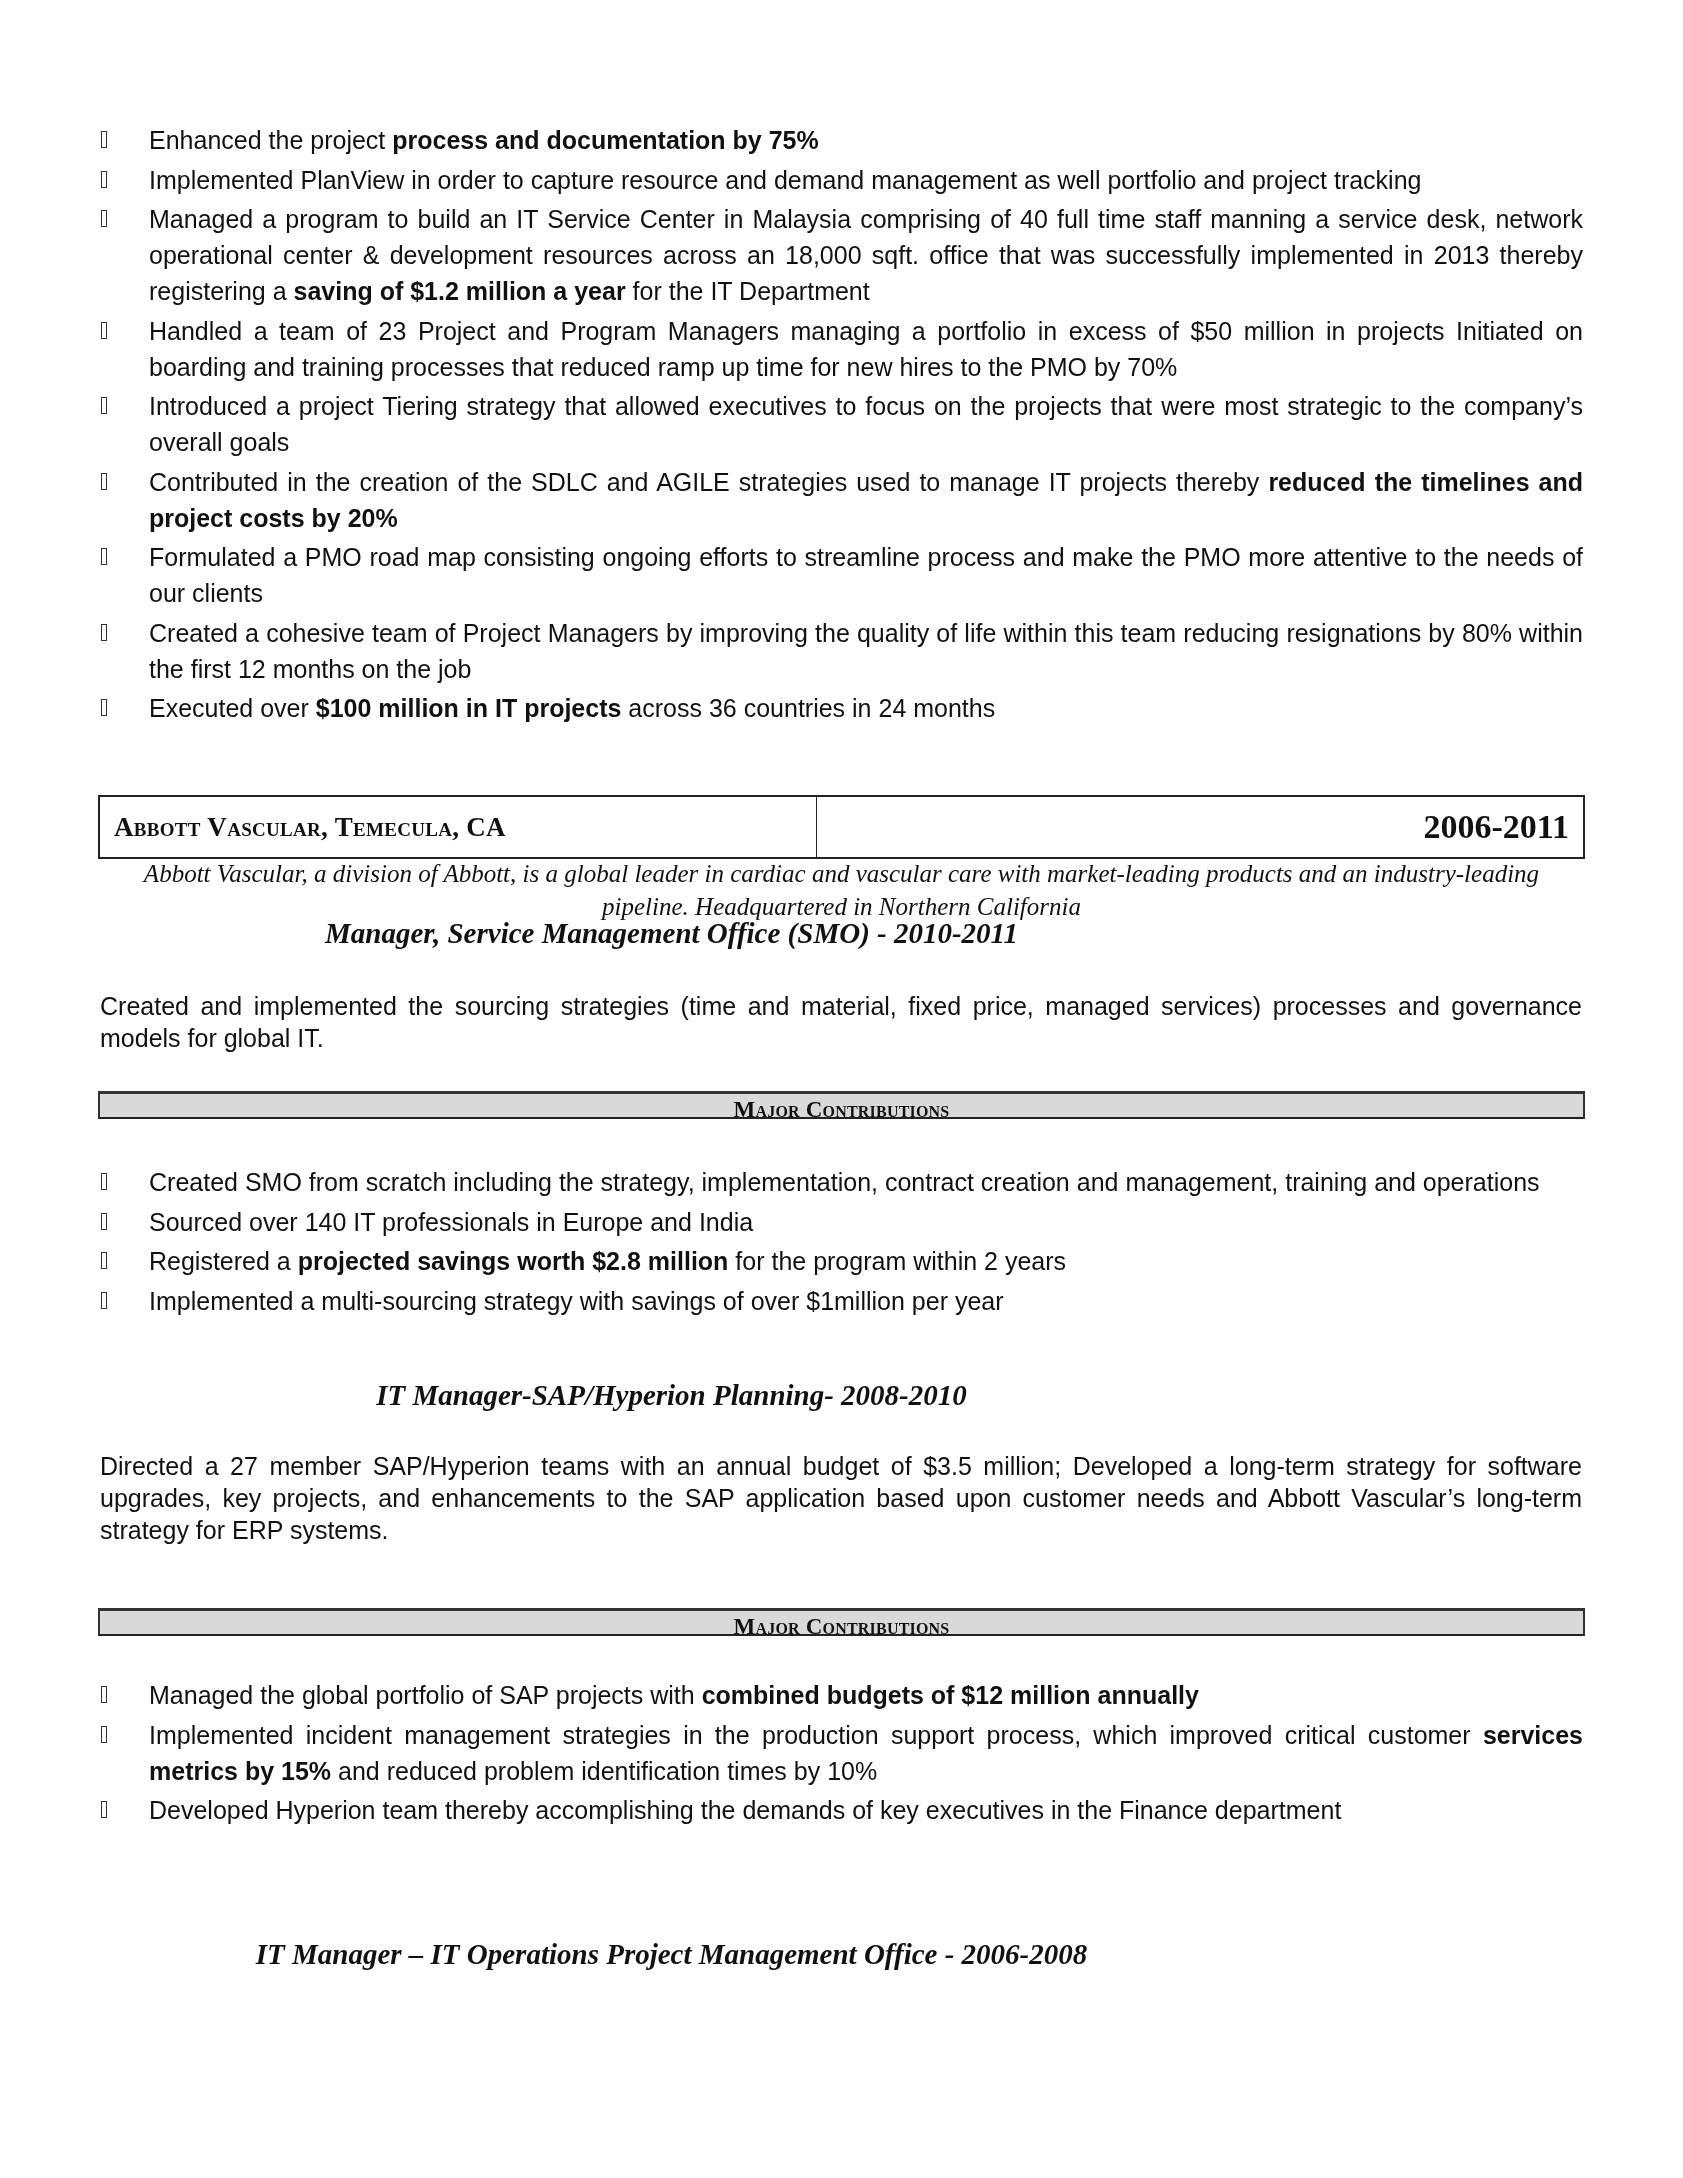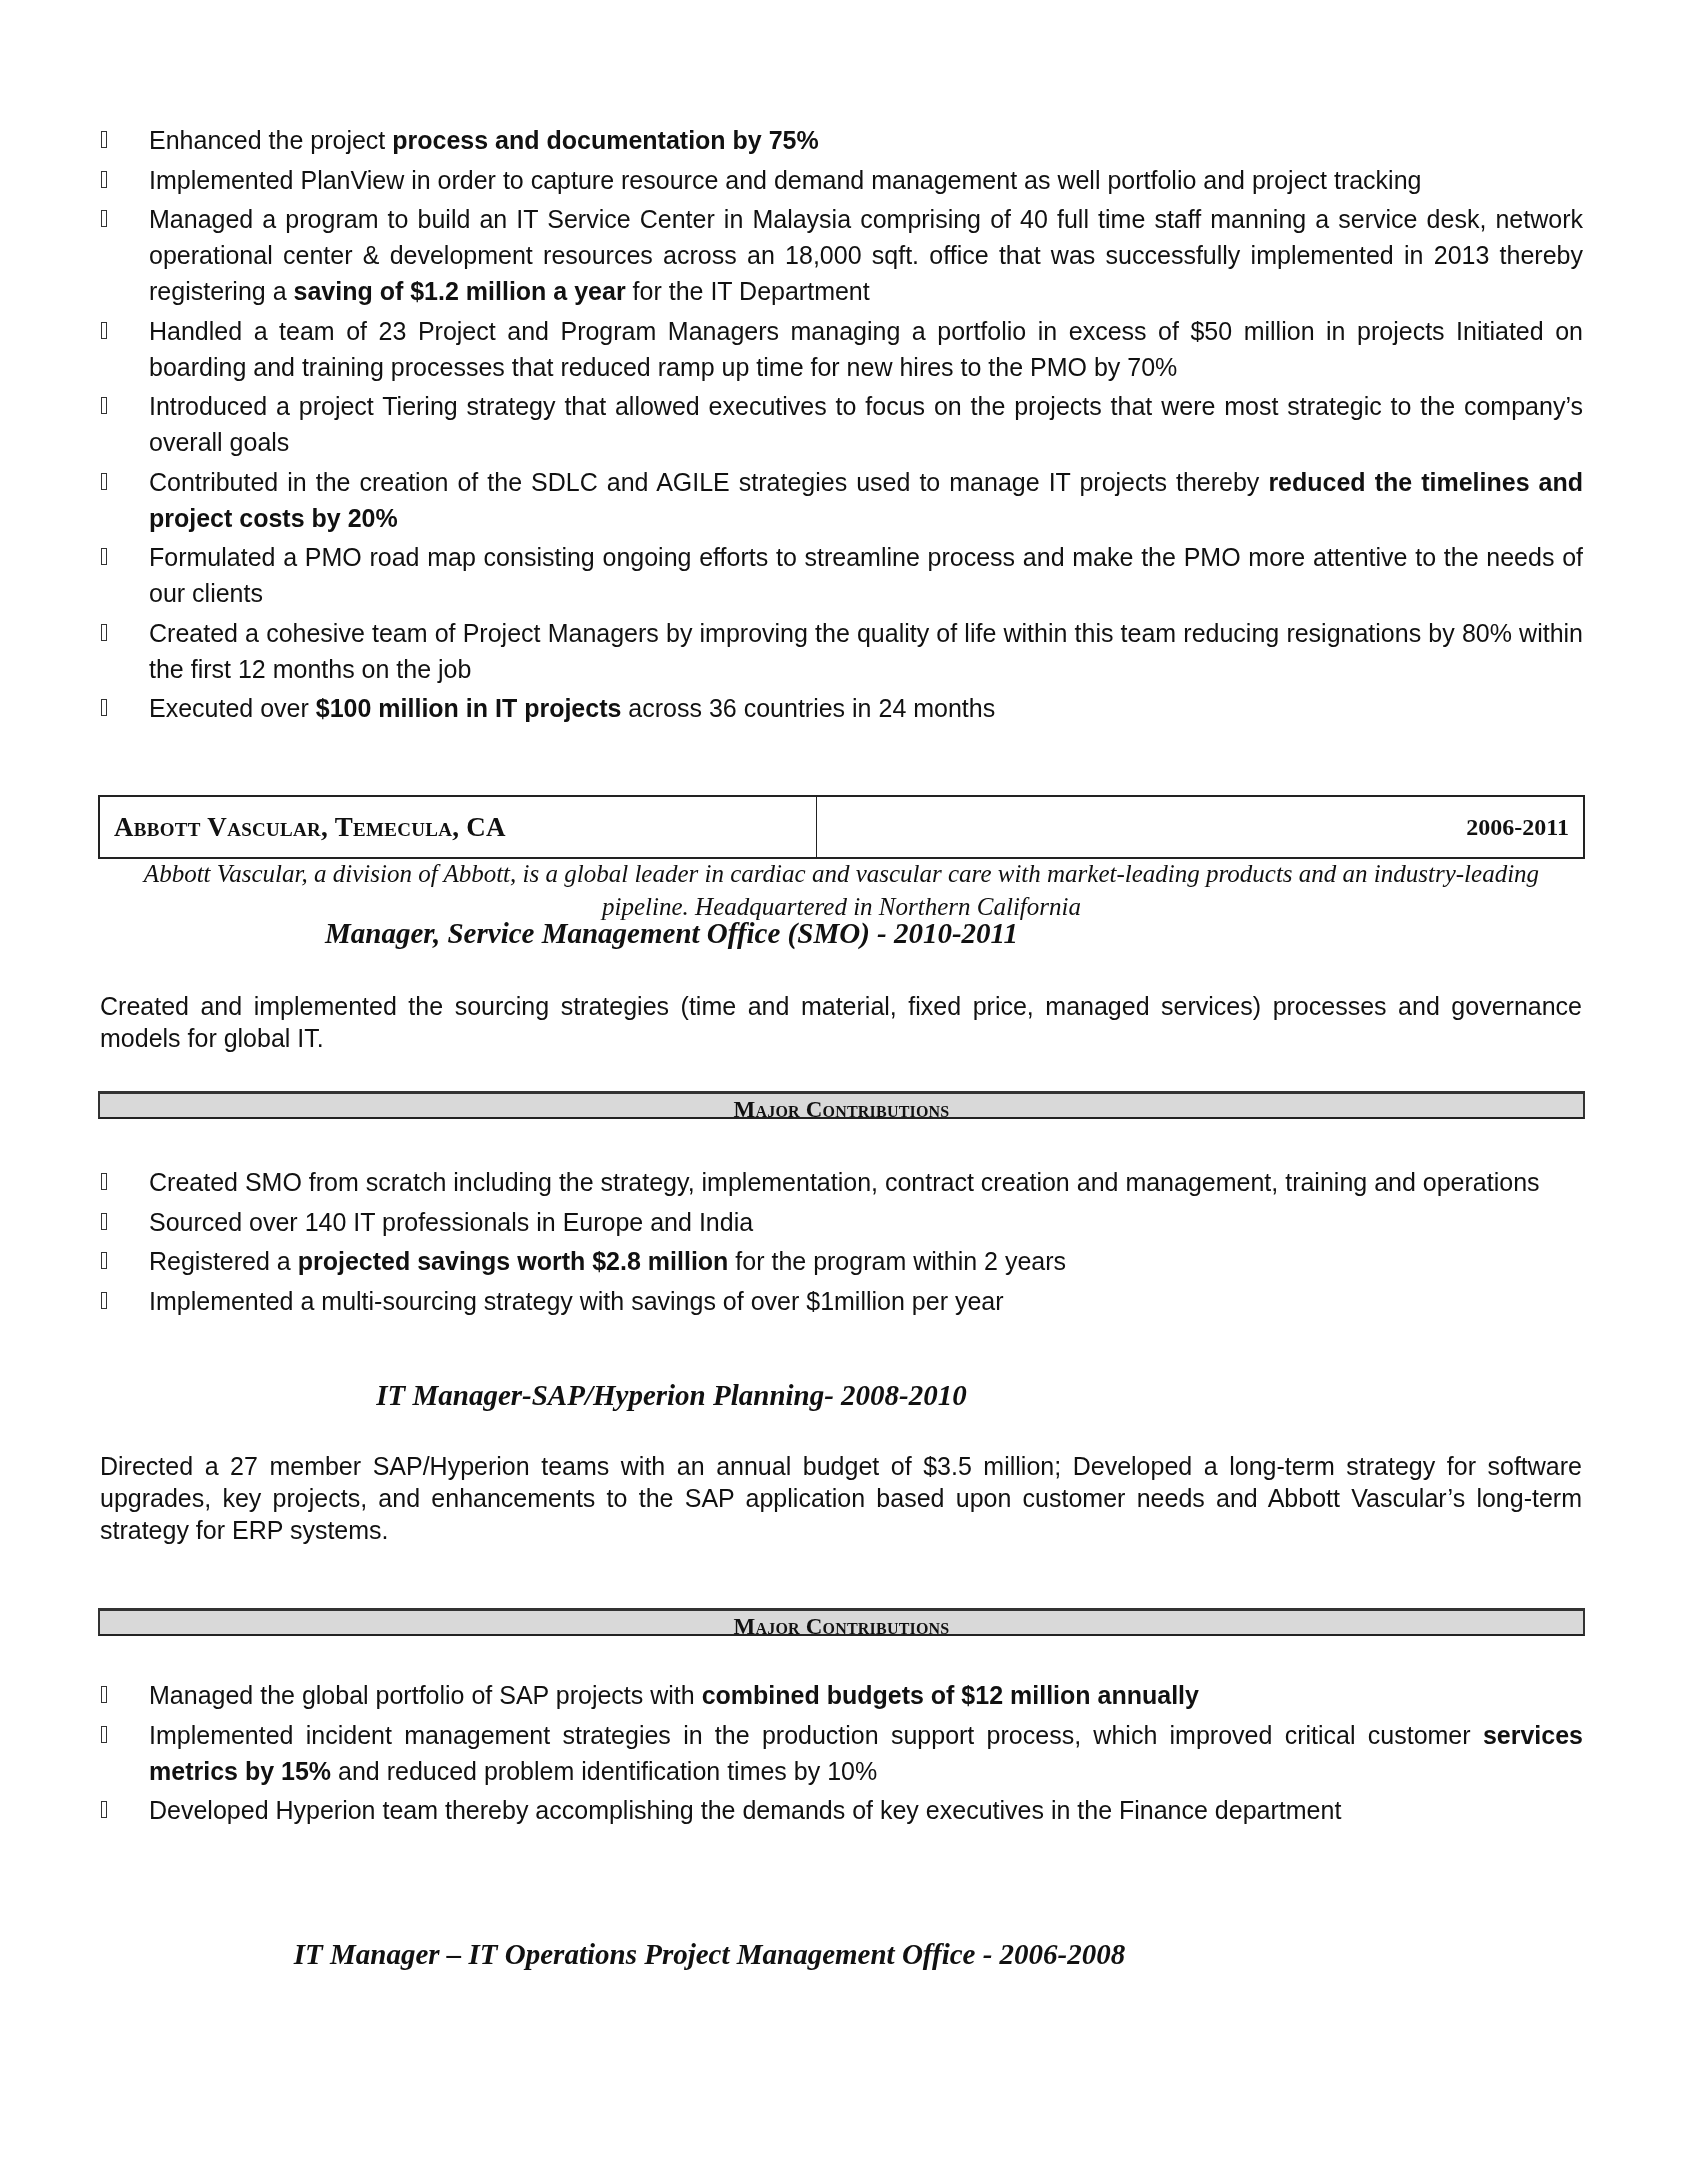--- a/index.html
+++ b/index.html
@@ -12,21 +12,21 @@
   .blist li .bullet { position: absolute; left: 3px; top: 9px; width: 6px; height: 17px;
                       border: 1.5px solid #333; box-sizing: border-box; }
   .blist li b { font-weight: bold; }
 
   .company { position: absolute; left: 98px; top: 795px; width: 1487px; height: 64px;
              border: 2px solid #222; box-sizing: border-box; display: flex; }
   .company .cell-left { width: 702px; border-right: 1.5px solid #222; display: flex; align-items: center;
                         padding-left: 14px; font-family: "Liberation Serif", serif; font-weight: bold;
                         font-size: 27px; font-variant: small-caps; letter-spacing: 0.3px; }
   .company .cell-right { flex: 1; display: flex; align-items: center; justify-content: flex-end;
-                         padding-right: 14px; font-family: "Liberation Serif", serif; font-weight: bold; font-size: 24px; }
+                         padding-right: 14px; font-family: "Liberation Serif", serif; font-weight: bold; font-size: 34px; }
 
   .desc { position: absolute; left: 109px; width: 1465px; top: 857px; text-align: center;
           font-family: "Liberation Serif", serif; font-style: italic; font-size: 25px; line-height: 33px; }
 
   .role { position: absolute; left: 0; width: 1343px; text-align: center; font-family: "Liberation Serif", serif;
           font-style: italic; font-weight: bold; font-size: 29px; }
 
   .para { position: absolute; left: 100px; width: 1482px; font-family: "Liberation Sans", sans-serif;
           font-size: 25px; line-height: 32px; text-align: justify; text-align-last: left; }
 
@@ -71,16 +71,16 @@
   <div class="role" style="top:1379px;">IT Manager-SAP/Hyperion Planning- 2008-2010</div>
   <div class="para" style="top:1450px;">Directed a 27 member SAP/Hyperion teams with an annual budget of $3.5 million; Developed a long-term strategy for software upgrades, key projects, and enhancements to the SAP application based upon customer needs and Abbott Vascular’s long-term strategy for ERP systems.</div>
   <div class="mcbar" style="top:1608px;">Major Contributions</div>
   <ul class="blist" style="top:1677px;">
     <li><span class="bullet"></span><span>Managed the global portfolio of SAP projects with </span><b>combined budgets of $12 million annually</b><span></span></li>
     <li><span class="bullet"></span><span>Implemented incident management strategies in the production support process, which improved critical customer </span><b>services metrics by 15%</b><span> and reduced problem identification times by 10%</span></li>
     <li><span class="bullet"></span><b></b><span></span></li>
     <li><span class="bullet"></span><span>Developed Hyperion team thereby accomplishing the demands of key executives in the Finance department</span><b></b><span></span></li>
   </ul>
 
-  <div class="role" style="top:1938px;margin-left:38px;">IT Manager – IT Operations Project Management Office - 2006-2008</div>
+  <div class="role" style="top:1938px;">IT Manager – IT Operations Project Management Office - 2006-2008</div>
 
 </div>
 
 
 </body></html>

